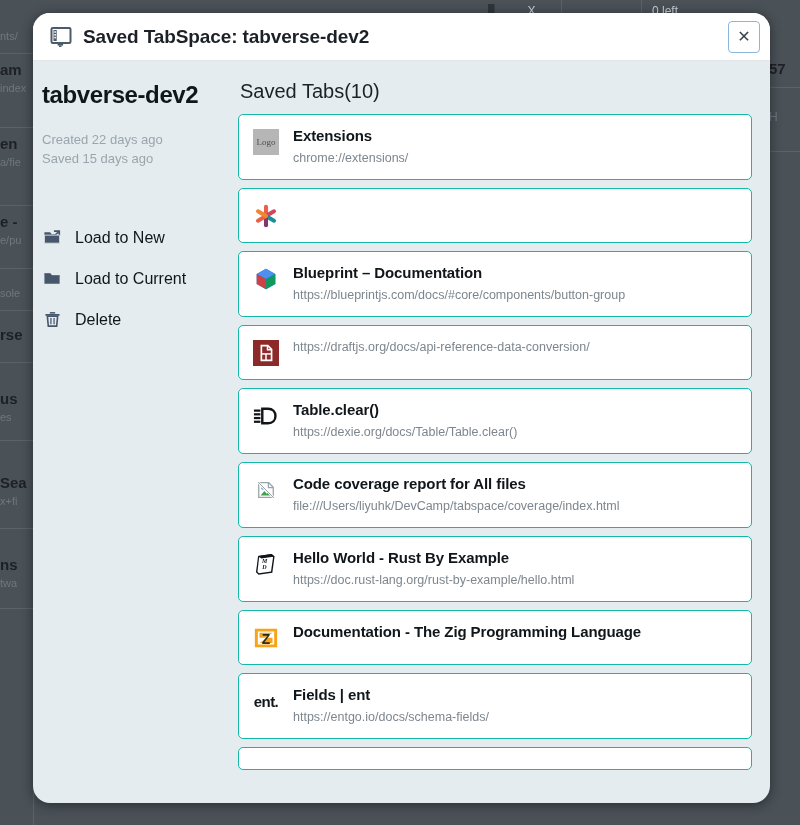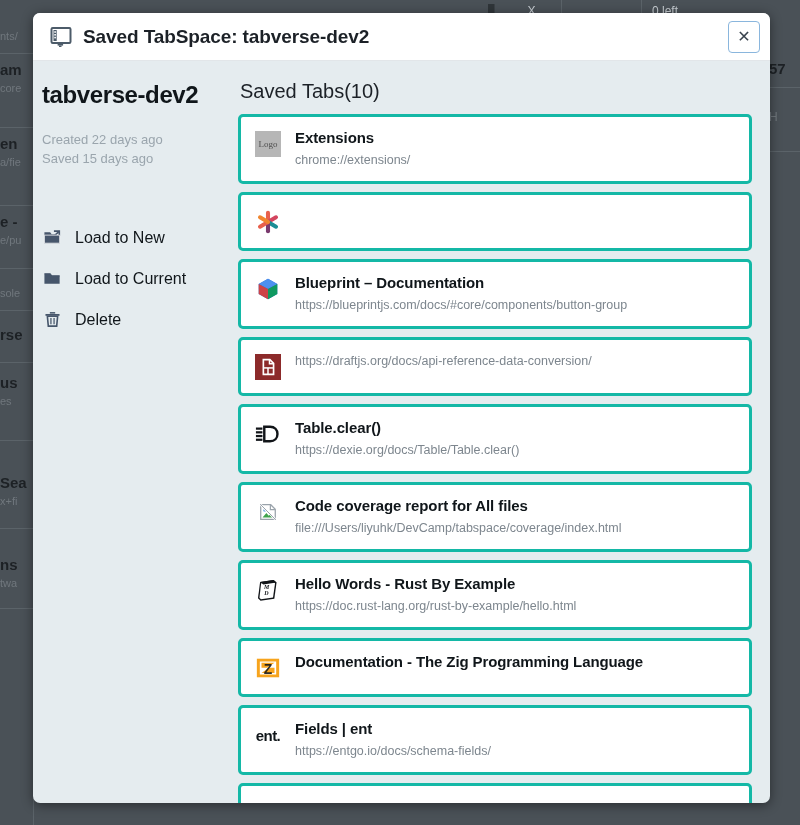--- a/index.html
+++ b/index.html
@@ -74,21 +74,21 @@
   .bg-rrow.muted { color: #70777d; font-size: 12px; font-weight: normal; }
 
   
   #modal {
     position: absolute;
     left: 33px;
     top: 13px;
     width: 737px;
     height: 790px;
     background: #e5ecef;
-    border-radius: 7px;
+    border-radius: 17px;
     box-shadow: 0 2px 12px rgba(0,0,0,.45);
     overflow: hidden;
     display: flex;
     flex-direction: column;
   }
   .modal-header {
     height: 48px;
     background: #ffffff;
     display: flex;
     align-items: center;
@@ -177,21 +177,21 @@
     min-width: 0;
     padding-left: 5px;
   }
   .tabs-head {
     font-size: 20px;
     color: #1c2127;
     margin: 3px 0 11px 2px;
   }
   .tab-card {
     background: #fff;
-    border: 3px solid #14b8a6;
+    border: 1px solid #14b8a6;
     border-radius: 5px;
     margin-bottom: 8px;
     padding: 10px 12px 11px 12px;
     display: flex;
     cursor: pointer;
   }
   .fav {
     width: 30px; height: 30px;
     flex: 0 0 30px;
     margin-right: 12px;
@@ -249,38 +249,38 @@
     <div class="bg-topcell" style="width:80px;"></div>
     <div class="bg-topcell" style="width:110px;border-right:none;justify-content:flex-start;padding-left:10px;">0 left</div>
   </div>
 
   <div class="bg-left-col">
     <div class="bg-row" style="height:32px;">
       <div class="u">nts/</div>
     </div>
     <div class="bg-row" style="height:74px;">
       <div class="t">am</div>
-      <div class="u">core</div>
+      <div class="u">index</div>
     </div>
     <div class="bg-row" style="height:78px;">
       <div class="t">en</div>
       <div class="u">a/fie</div>
     </div>
     <div class="bg-row" style="height:63px;">
       <div class="t">e -</div>
       <div class="u">e/pu</div>
     </div>
     <div class="bg-row" style="height:42px;">
       <div class="u" style="margin-top:10px">sole</div>
     </div>
     <div class="bg-row" style="height:52px;">
       <div class="t" style="margin-top:8px">rse</div>
     </div>
     <div class="bg-row" style="height:78px;">
-      <div class="t" style="margin-top:4px">us</div>
+      <div class="t" style="margin-top:20px">us</div>
       <div class="u">es</div>
     </div>
     <div class="bg-row" style="height:88px;">
       <div class="t" style="margin-top:26px">Sea</div>
       <div class="u">x+fi</div>
     </div>
     <div class="bg-row" style="height:80px;">
       <div class="t" style="margin-top:20px">ns</div>
       <div class="u">twa</div>
     </div>
@@ -457,21 +457,21 @@
         <span class="fav">
           <svg viewBox="0 0 28 28" width="26" height="26">
             <path d="M5.5 5.5L20 3.2l3.2 2.6-2.4 17.6L6 25.6 3.2 22.8z" fill="#111418"></path>
             <path d="M6.6 6.8L19.6 4.8l2 1.8-2.2 15.6-13 1.8-1.6-1.6z" fill="#ffffff"></path>
             <text x="12.6" y="12.4" font-family="Liberation Serif, serif" font-size="6.4" font-style="italic" font-weight="bold" fill="#111418" text-anchor="middle">M</text>
             <text x="12.2" y="19" font-family="Liberation Serif, serif" font-size="6.4" font-style="italic" font-weight="bold" fill="#111418" text-anchor="middle">D</text>
             <path d="M5.5 5.5L20 3.2l3.2 2.6-14.2 2.2z" fill="#111418"></path>
           </svg>
         </span>
         <span class="tab-text">
-          <span class="tab-title">Hello Words - Rust By Example</span>
+          <span class="tab-title">Hello World - Rust By Example</span>
           <span class="tab-url" style="display:block">https://doc.rust-lang.org/rust-by-example/hello.html</span>
         </span>
       </div>
 
       <div class="tab-card">
         <span class="fav">
           <svg viewBox="0 0 28 28" width="26" height="26">
             <rect x="2" y="4" width="24" height="20" fill="#f7a41d"></rect>
             <rect x="5.2" y="7" width="17.6" height="14" fill="#ffffff"></rect>
             <path d="M7 8.4h14l-8 5.2h8v5.8H7l8-5.8H7z" fill="#f7a41d"></path>

